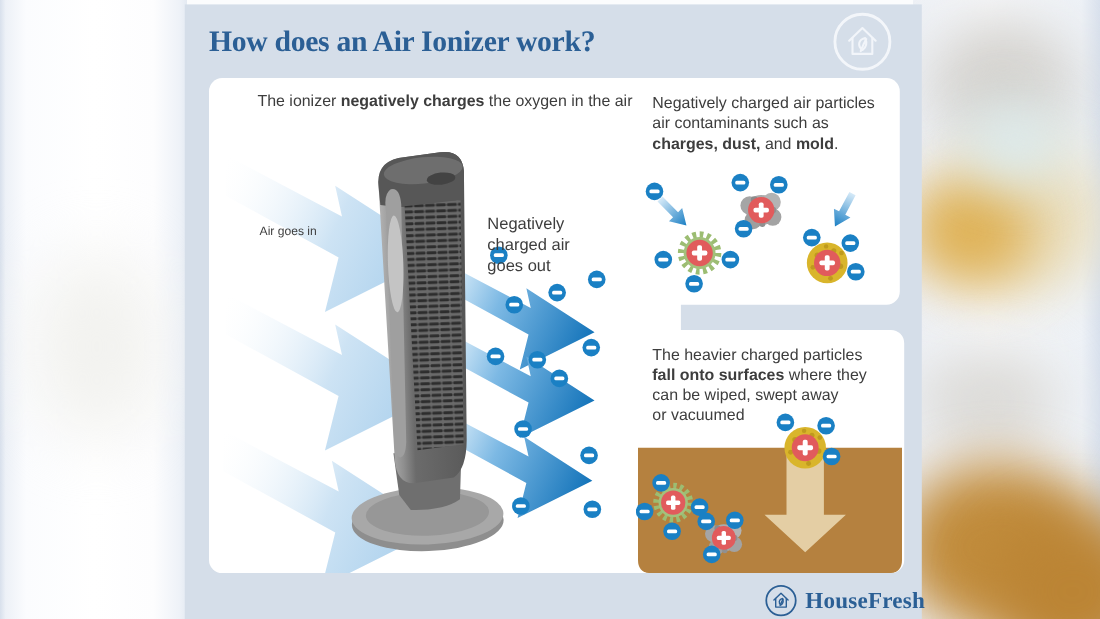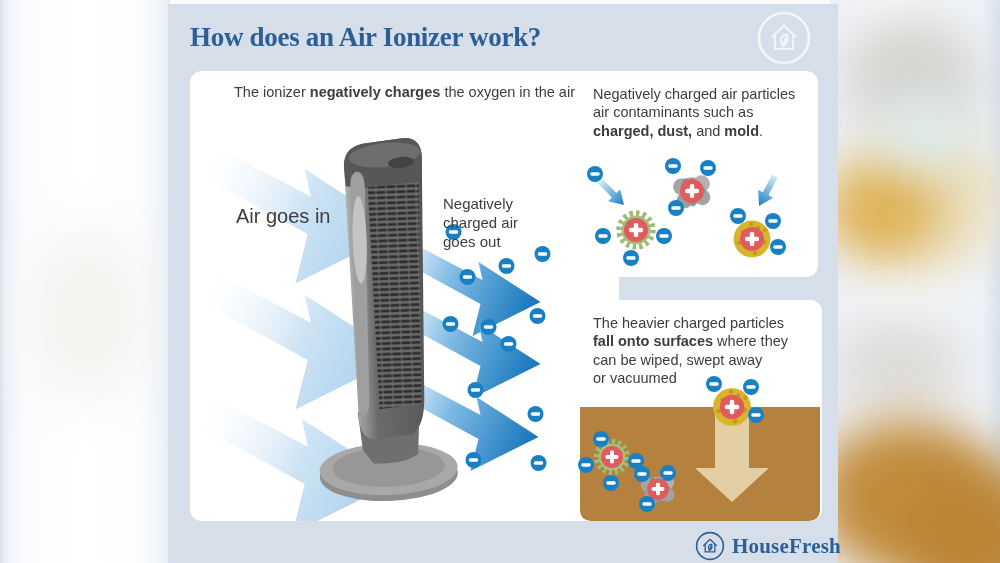--- a/index.html
+++ b/index.html
@@ -30,21 +30,21 @@
 
   .panel{position:absolute;background:var(--panel_white,#ffffff);border-radius:12px;overflow:hidden;}
   .p-left{left:22px;top:67px;width:429px;height:450px;}
   .p-tr{left:410px;top:67px;width:240px;height:206px;}
   .p-br{left:410px;top:296px;width:244px;height:221px;}
 
   .panel .art{position:absolute;left:0;top:0;width:100%;height:100%;}
 
   .heading{position:absolute;top:13px;left:0;right:0;text-align:center;
            font-size:14.5px;color:var(--text_dark,#3d3d3d);z-index:3;}
-  .label-in{position:absolute;left:46px;top:134px;font-size:20px;color:var(--text_dark,#3d3d3d);z-index:3;}
+  .label-in{position:absolute;left:46px;top:134px;font-size:11px;color:var(--text_dark,#3d3d3d);z-index:3;}
   .label-out{position:absolute;left:253px;top:124px;width:92px;font-size:15px;line-height:1.25;
              color:var(--text_dark,#3d3d3d);z-index:3;}
 
   .ptext{position:absolute;left:15px;top:14px;font-size:14.5px;line-height:1.27;
          color:var(--text_dark,#3d3d3d);z-index:3;}
   .ptext .ln{white-space:nowrap;}
 
   .brand{position:absolute;left:527px;top:527px;display:flex;align-items:center;gap:7px;}
   .brand-text{font-family:"Liberation Serif",serif;font-weight:bold;font-size:21px;
               color:var(--brand_blue,#2b5f95);letter-spacing:0.2px;}
@@ -196,21 +196,21 @@
           <use href="#g-minus" transform="translate(253,389)"></use>
           <use href="#g-minus" transform="translate(318,392)"></use>
         </g>
       </svg>
     </section>
 
     <section class="panel p-tr">
       <div class="ptext">
         <div class="ln">Negatively charged air particles</div>
         <div class="ln">air contaminants such as</div>
-        <div class="ln"><b>charged, dust,</b><span> and </span><b>mold</b><span>.</span></div>
+        <div class="ln"><b>charges, dust,</b><span> and </span><b>mold</b><span>.</span></div>
       </div>
       <svg class="art" viewBox="0 0 240 206">
         <g>
           <use href="#arrowSm" fill="url(#gradSm)" transform="translate(22,110) rotate(45)"></use>
           <use href="#arrowSm" fill="url(#gradSm)" transform="translate(197,105) rotate(118)"></use>
         </g>
         <use href="#g-dust" transform="translate(114,120) scale(1.05)"></use>
         <use href="#g-bacteria" transform="translate(58,159)"></use>
         <use href="#g-mold" transform="translate(174,168)"></use>
         <g>

